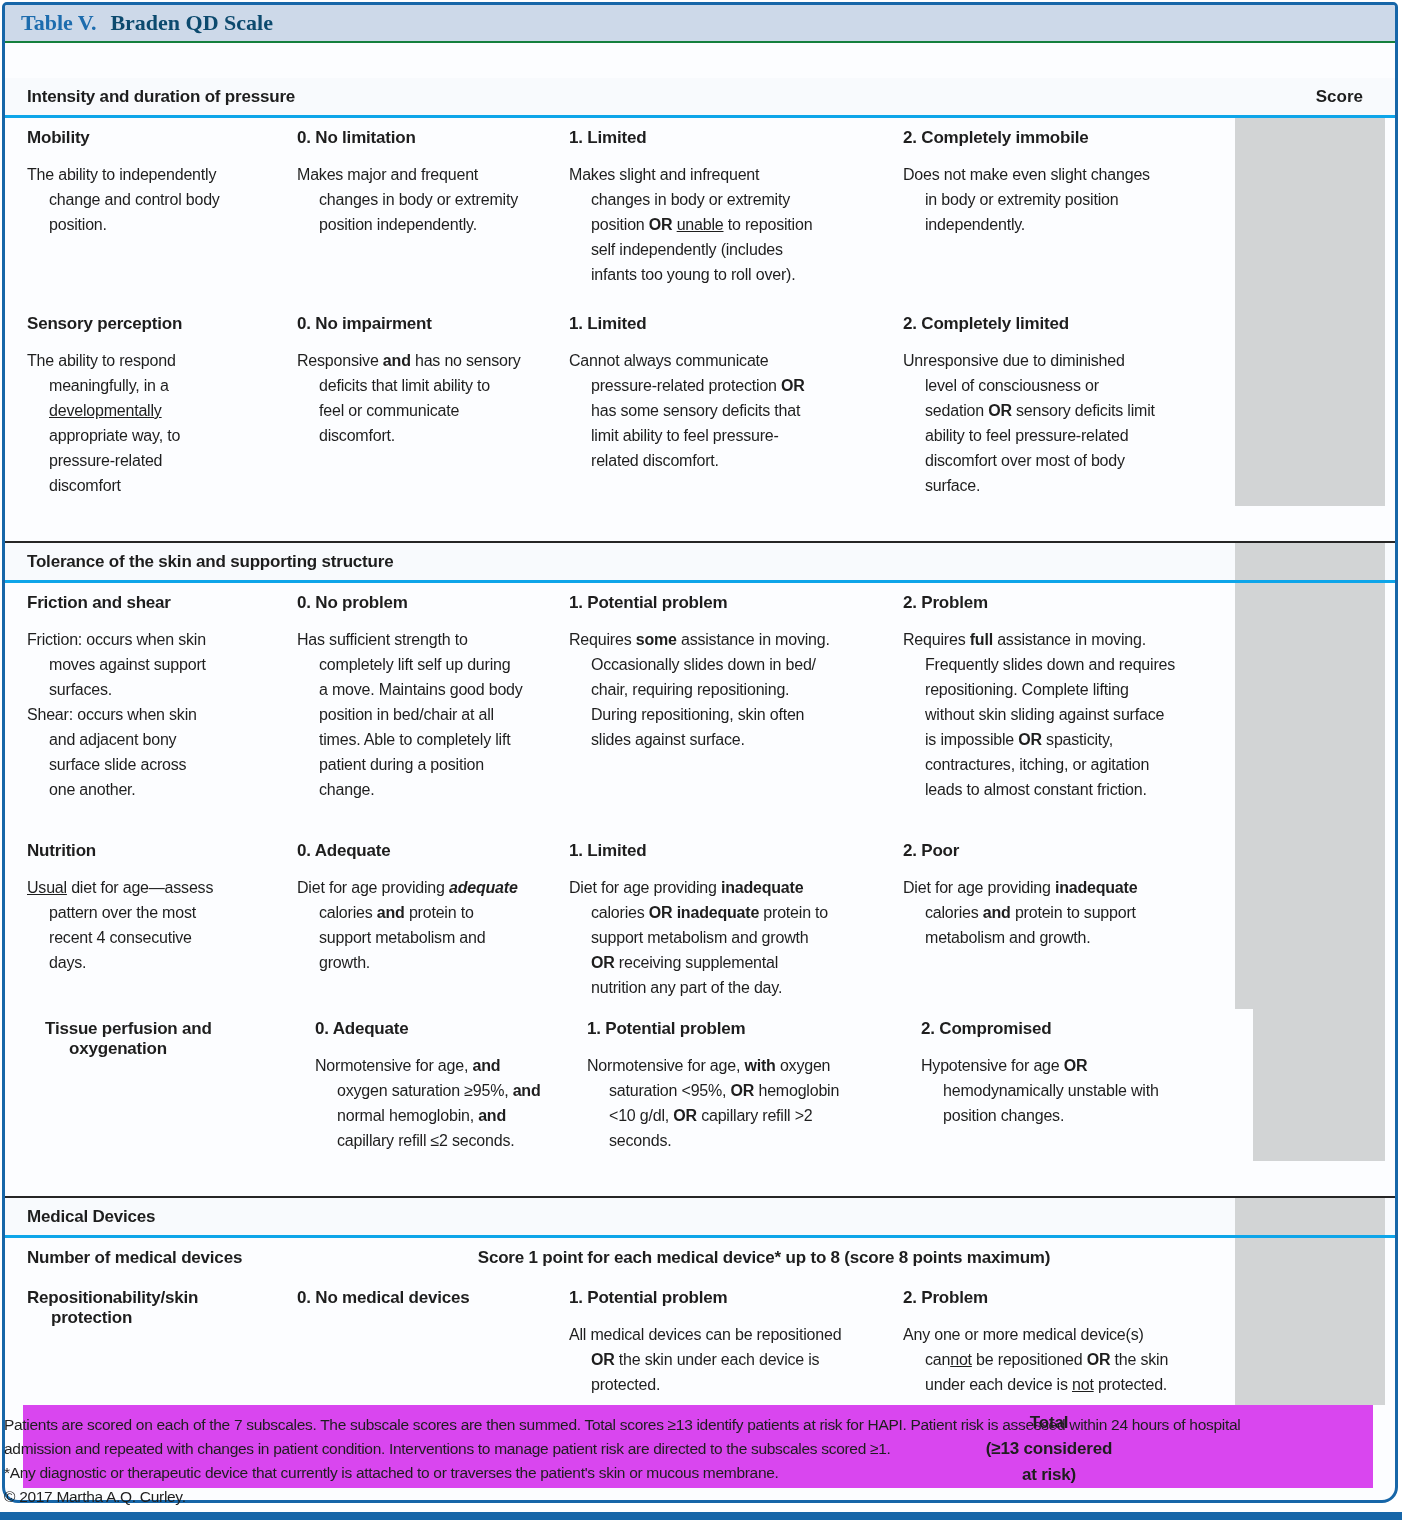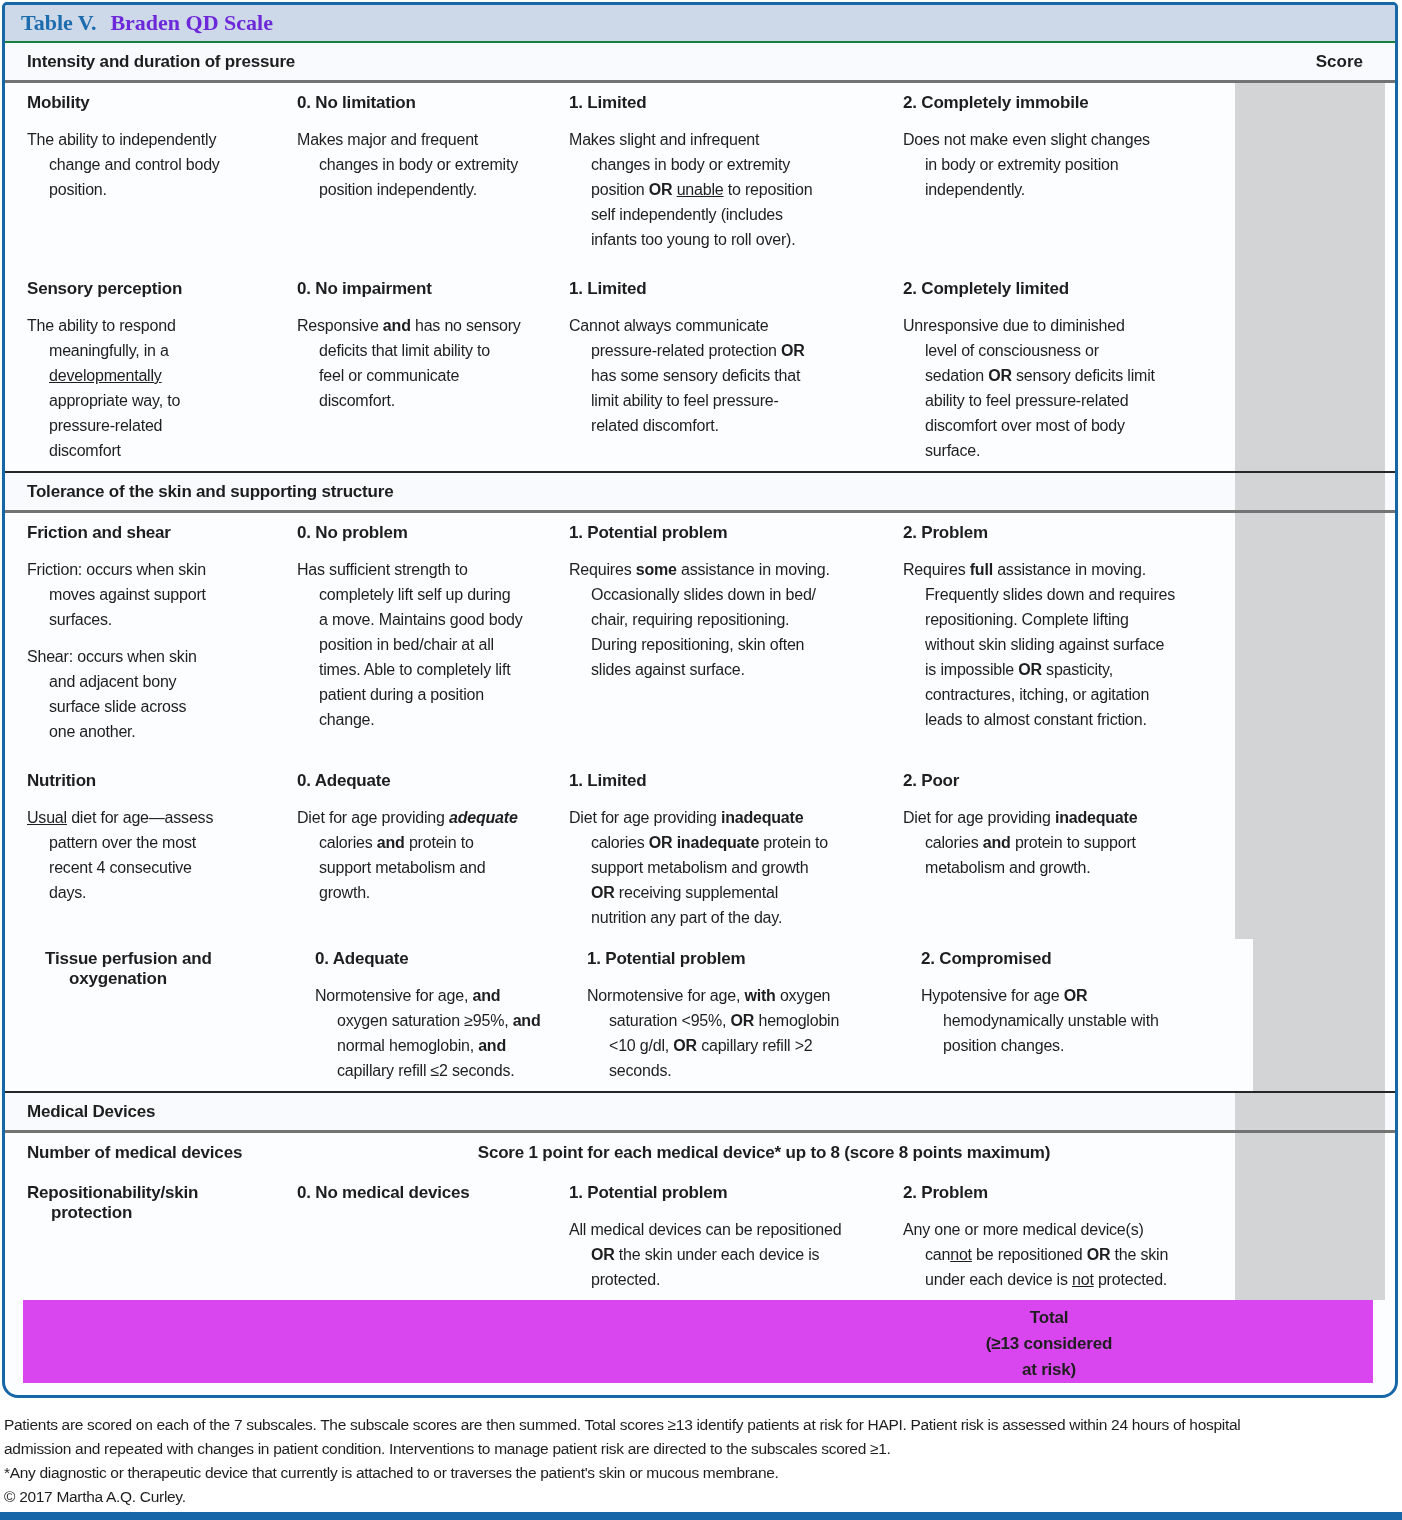--- a/index.html
+++ b/index.html
@@ -12,37 +12,37 @@
     position:absolute;left:2px;top:2px;width:1390px;
     border:3px solid #1766a8;border-radius:5px 5px 16px 16px;
     background:#fcfdff;overflow:hidden;
   }
   .title-band{
     display:flex;align-items:center;
     background:#cdd9e9;border-bottom:2px solid #15803d;
     padding:5px 0 5px 16px;min-height:26px;
   }
   .title-label{font-family:"Liberation Serif", serif;font-weight:bold;font-size:22px;color:#1c6cae;margin-right:14px;}
-  .title-name{font-family:"Liberation Serif", serif;font-weight:bold;font-size:22px;color:#6d28d9;}
+  .title-name{font-family:"Liberation Serif", serif;font-weight:bold;font-size:22px;color:#0c4a6e;}
   .grid-row{display:grid;grid-template-columns:270px 272px 334px 336px 1fr;padding:0 10px 0 18px;}
   .band-row{background:#f8fafd;}
   .band-row.mid{border-top:2px solid #262626;}
-  .band-row{border-bottom:3px solid #737373;}
+  .band-row{border-bottom:3px solid #0ea5e9;margin-top:35px;}
   .band-title{grid-column:1/5;font-weight:bold;font-size:17px;letter-spacing:-0.2px;padding:9px 0 8px 4px;}
   .score-head{font-weight:bold;font-size:17px;text-align:right;padding:9px 22px 8px 0;}
   .score-cell{background:#d2d4d5;}
   .content-row{background:transparent;}
   .cell{padding:10px 18px 8px 4px;}
   .label{font-weight:bold;font-size:17px;letter-spacing:-0.2px;white-space:pre-wrap;padding-left:24px;text-indent:-24px;}
   .opt-h{font-weight:bold;font-size:17px;letter-spacing:-0.2px;}
   .bodytext{
     margin-top:14px;font-size:16px;line-height:25px;letter-spacing:-0.2px;
     white-space:pre-wrap;padding-left:22px;text-indent:-22px;
   }
-  .bodytext + .bodytext{margin-top:12px;}
+  .bodytext + .bodytext{margin-top:0;}
   .note{grid-column:2/5;font-weight:bold;font-size:17px;letter-spacing:-0.2px;text-align:center;padding:10px 0 6px 0;}
   .total-band{
     margin:0 22px 12px 18px;background:#d946ef;min-height:82px;
     display:grid;grid-template-columns:252px 272px 334px 336px 1fr;
   }
   .total-cell{
     grid-column:4/5;text-align:center;font-weight:bold;font-size:17px;
     line-height:26px;letter-spacing:-0.2px;white-space:pre-wrap;padding-top:5px;
   }
   .footer{position:absolute;left:4px;top:1413px;width:1396px;}

